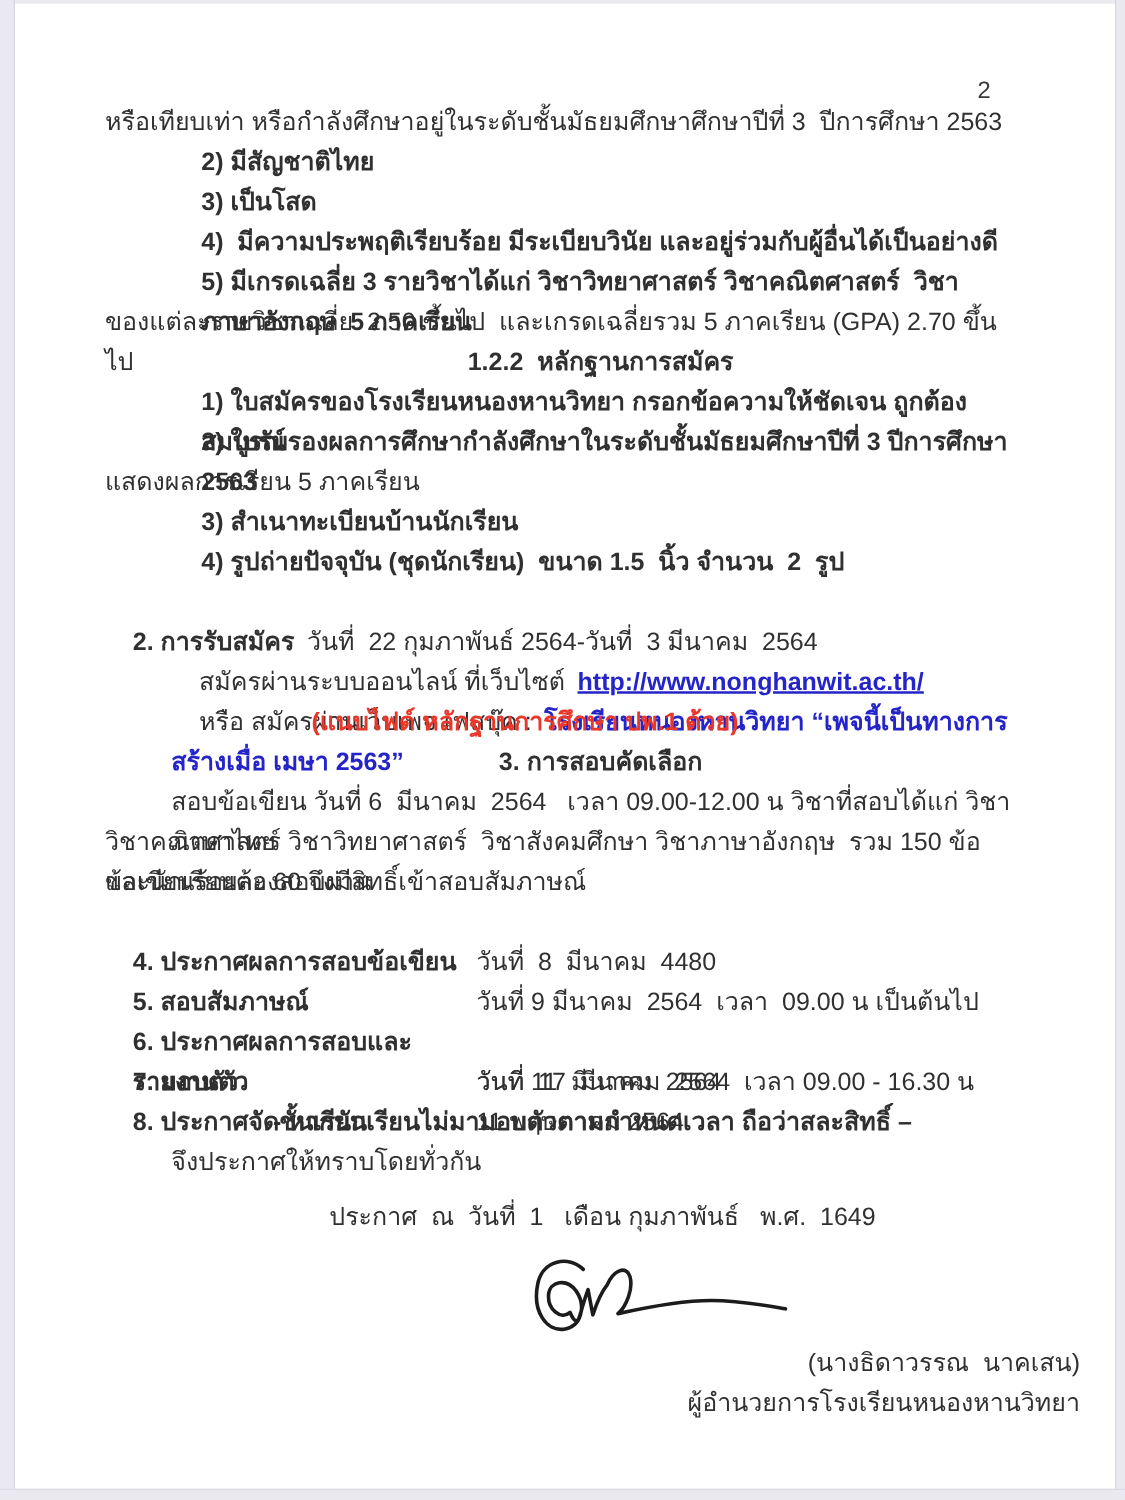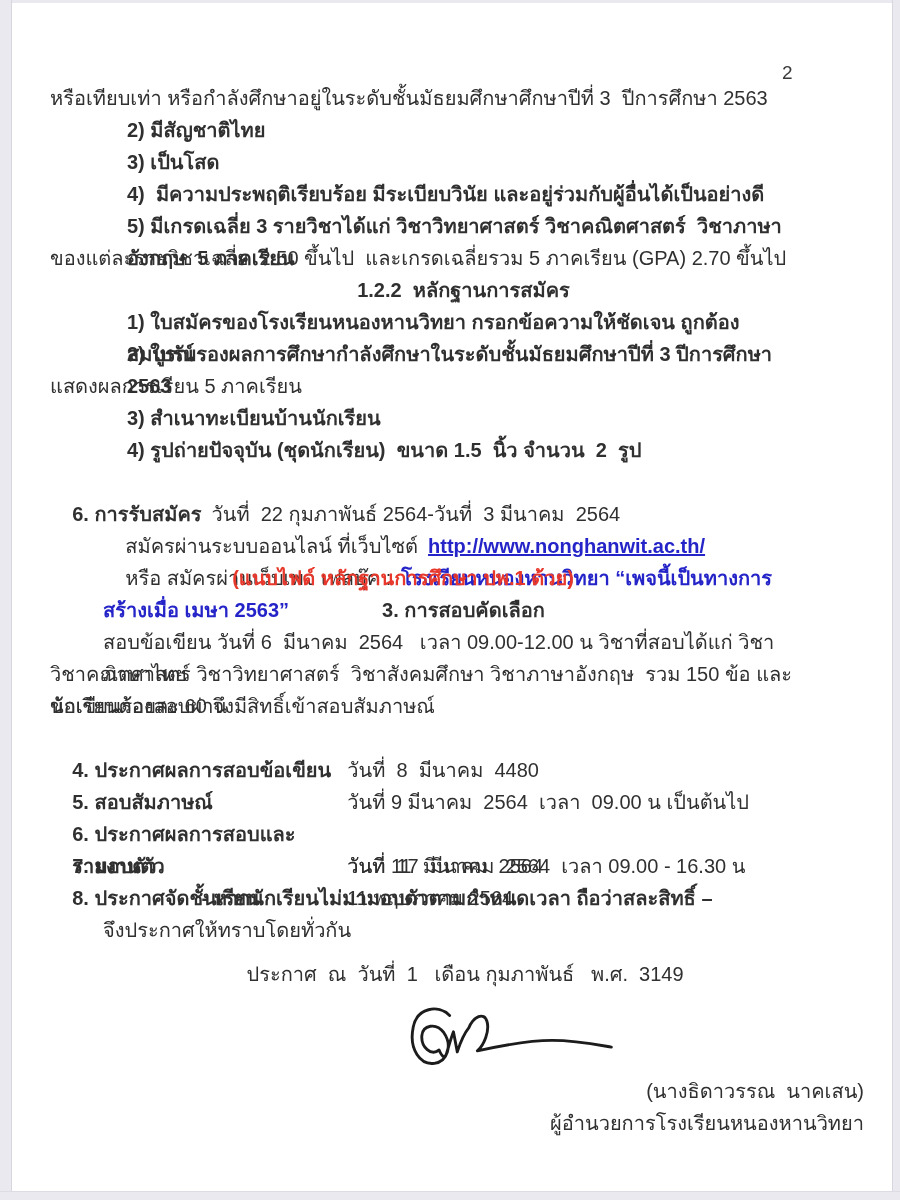--- a/index.html
+++ b/index.html
@@ -9,21 +9,21 @@
     font-family:"Liberation Sans","DejaVu Sans",sans-serif;
   }
   .edge{position:absolute;background:#e9e9ef;z-index:5;}
   .edge-top{left:0;top:0;width:900px;height:3px;}
   .edge-left{left:0;top:0;width:11px;height:1200px;border-right:1px solid #d7d7e0;}
   .edge-right{right:0;top:0;width:7px;height:1200px;border-left:1px solid #d7d7e0;}
   .edge-bottom{left:0;bottom:0;width:900px;height:8px;border-top:1px solid #dcdce4;}
   .page-num{position:absolute;top:62px;left:782px;font-size:19px;color:#3a3a3a;}
   .doc{
     position:absolute;top:82px;left:11px;width:881px;box-sizing:border-box;
-    padding:0 80px 0 39px;
+    padding:0 80px 0 73px;
   }
   .ln{
     margin:0;height:32px;line-height:32px;font-size:20px;
     white-space:pre-wrap;
   }
   .b{font-weight:bold;text-align:center;}
   .ind1{padding-left:53px;}
   .ind2{padding-left:65px;}
   .ind3{padding-left:77px;font-weight:bold;}
   .center{text-align:center;}
@@ -60,21 +60,21 @@
   <p class="ln">ของแต่ละรายวิชาเฉลี่ย  2.50 ขึ้นไป  และเกรดเฉลี่ยรวม 5 ภาคเรียน (GPA) 2.70 ขึ้นไป</p>
 
   <p class="ln ind2 b">1.2.2  หลักฐานการสมัคร</p>
   <p class="ln ind3">1) ใบสมัครของโรงเรียนหนองหานวิทยา กรอกข้อความให้ชัดเจน ถูกต้อง สมบูรณ์</p>
   <p class="ln ind3">2) ใบรับรองผลการศึกษากำลังศึกษาในระดับชั้นมัธยมศึกษาปีที่ 3 ปีการศึกษา 2563</p>
   <p class="ln">แสดงผลการเรียน 5 ภาคเรียน</p>
   <p class="ln ind3">3) สำเนาทะเบียนบ้านนักเรียน</p>
   <p class="ln ind3">4) รูปถ่ายปัจจุบัน (ชุดนักเรียน)  ขนาด 1.5  นิ้ว จำนวน  2  รูป</p>
 
   <p class="ln">
-    <span class="b sp">6. การรับสมัคร</span><span>วันที่  22 กุมภาพันธ์ 2564-วันที่  3 มีนาคม  2564</span>
+    <span class="b sp">2. การรับสมัคร</span><span>วันที่  22 กุมภาพันธ์ 2564-วันที่  3 มีนาคม  2564</span>
   </p>
   <p class="ln ind1">
     <span class="sp">สมัครผ่านระบบออนไลน์ ที่เว็บไซต์</span><a class="link">http://www.nonghanwit.ac.th/</a>
   </p>
   <p class="ln ind1">
     <span class="sp">หรือ สมัครผ่านเว็บเพจ เฟสบุ๊ค :</span><span class="blue b">โรงเรียนหนองหานวิทยา “เพจนี้เป็นทางการสร้างเมื่อ เมษา 2563”</span>
   </p>
   <p class="ln center red b shift-red">(แนบไฟด์ หลักฐานการศึกษา ปพ.1 ด้วย)</p>
 
   <p class="ln ind2 b">3. การสอบคัดเลือก</p>
@@ -93,21 +93,21 @@
   </p>
   <p class="ln row">
     <span class="lbl">7. มอบตัว</span><span>วันที่  17  มีนาคม  2564  เวลา 09.00 - 16.30 น</span>
   </p>
   <p class="ln row">
     <span class="lbl">8. ประกาศจัดชั้นเรียน</span><span>11 พฤษภาคม 2564</span>
   </p>
 
   <p class="ln center b shift-warn">- หากนักเรียนไม่มามอบตัวตามกำหนดเวลา ถือว่าสละสิทธิ์ –</p>
   <p class="ln ind1">จึงประกาศให้ทราบโดยทั่วกัน</p>
-  <p class="ln center shift-date">ประกาศ  ณ  วันที่  1   เดือน กุมภาพันธ์   พ.ศ.  3149</p>
+  <p class="ln center shift-date">ประกาศ  ณ  วันที่  1   เดือน กุมภาพันธ์   พ.ศ.  1649</p>
 
   <div class="sig">
     <svg viewBox="0 0 250 70" aria-hidden="true">
       <path d="M64,12 C52,0 30,4 26,24 C21,48 34,64 48,62 C62,60 67,43 58,30 C50,19 36,22 35,33 C34,45 45,55 53,48 C56,55 59,58 61,51 C64,41 66,34 68,29 L72,50 C76,38 79,31 84,25 C89,13 100,8 103,18 C106,28 100,43 93,49 C111,45 143,38 171,38 C196,38 221,43 233,45" fill="none" stroke="#1c1c1c" stroke-width="3" stroke-linecap="round" stroke-linejoin="round"></path>
     </svg>
   </div>
 
   <p class="ln center shift-name name-line">(นางธิดาวรรณ  นาคเสน)</p>
   <p class="ln center shift-name">ผู้อำนวยการโรงเรียนหนองหานวิทยา</p>
 

